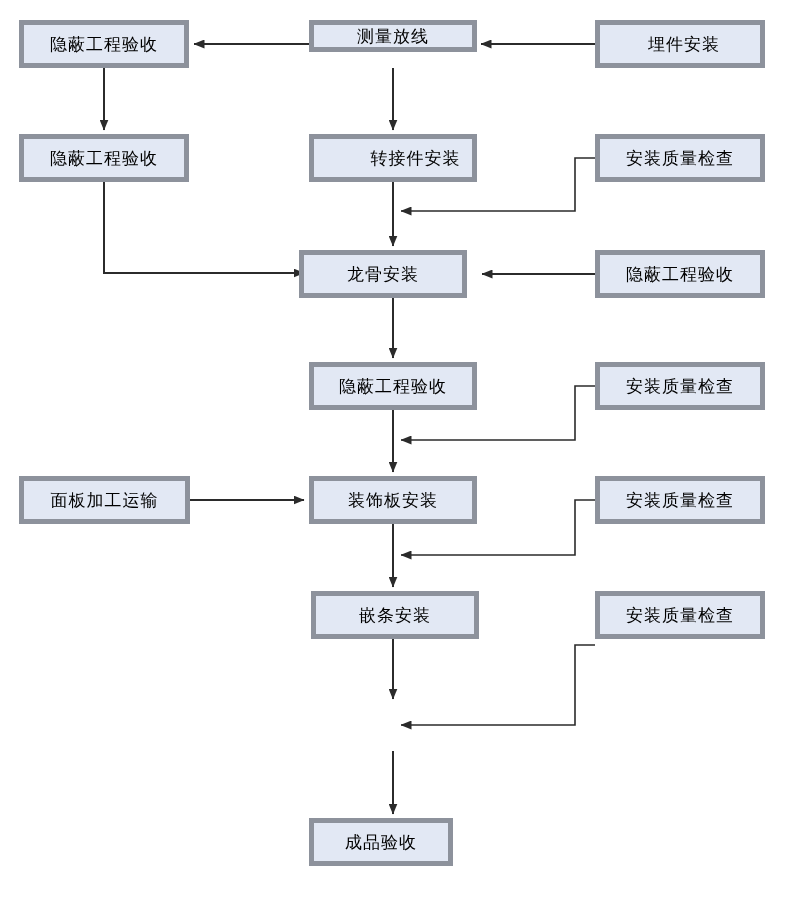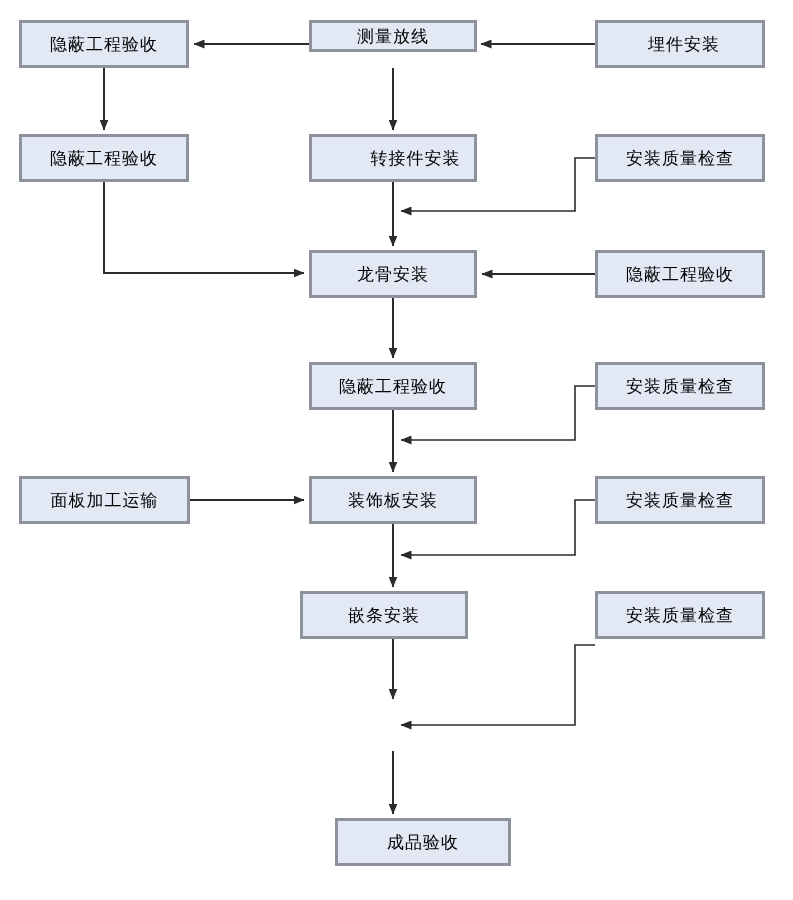--- a/index.html
+++ b/index.html
@@ -23,21 +23,21 @@
     left: 0;
     top: 0;
     width: 793px;
     height: 900px;
     pointer-events: none;
   }
   .node {
     position: absolute;
     box-sizing: border-box;
     background: #e2e8f4;
-    border: 3px solid #b91c1c;
+    border: 5px solid #b91c1c;
     display: flex;
     align-items: center;
     justify-content: center;
     color: #000000;
     font-size: 17px;
     letter-spacing: 1px;
     line-height: 1;
     white-space: nowrap;
     user-select: none;
   }
@@ -108,21 +108,21 @@
   <div class="node" style="left: 19px; top: 134px; width: 170px; height: 48px; background: rgb(226, 232, 244); border-color: rgb(141, 146, 156); color: rgb(0, 0, 0);">
     <span class="node-label">隐蔽工程验收</span>
   </div>
   <div class="node" style="left: 309px; top: 134px; width: 168px; height: 48px; background: rgb(226, 232, 244); border-color: rgb(141, 146, 156); color: rgb(0, 0, 0); padding-left: 45px;">
     <span class="node-label">转接件安装</span>
   </div>
   <div class="node" style="left: 595px; top: 134px; width: 170px; height: 48px; background: rgb(226, 232, 244); border-color: rgb(141, 146, 156); color: rgb(0, 0, 0);">
     <span class="node-label">安装质量检查</span>
   </div>
 
-  <div class="node" style="left: 309px; top: 250px; width: 168px; height: 48px; background: rgb(226, 232, 244); border-color: rgb(141, 146, 156); color: rgb(0, 0, 0);">
+  <div class="node" style="left: 299px; top: 250px; width: 168px; height: 48px; background: rgb(226, 232, 244); border-color: rgb(141, 146, 156); color: rgb(0, 0, 0);">
     <span class="node-label">龙骨安装</span>
   </div>
   <div class="node" style="left: 595px; top: 250px; width: 170px; height: 48px; background: rgb(226, 232, 244); border-color: rgb(141, 146, 156); color: rgb(0, 0, 0);">
     <span class="node-label">隐蔽工程验收</span>
   </div>
 
   <div class="node" style="left: 309px; top: 362px; width: 168px; height: 48px; background: rgb(226, 232, 244); border-color: rgb(141, 146, 156); color: rgb(0, 0, 0);">
     <span class="node-label">隐蔽工程验收</span>
   </div>
   <div class="node" style="left: 595px; top: 362px; width: 170px; height: 48px; background: rgb(226, 232, 244); border-color: rgb(141, 146, 156); color: rgb(0, 0, 0);">
@@ -132,25 +132,25 @@
   <div class="node" style="left: 19px; top: 476px; width: 171px; height: 48px; background: rgb(226, 232, 244); border-color: rgb(141, 146, 156); color: rgb(0, 0, 0);">
     <span class="node-label">面板加工运输</span>
   </div>
   <div class="node" style="left: 309px; top: 476px; width: 168px; height: 48px; background: rgb(226, 232, 244); border-color: rgb(141, 146, 156); color: rgb(0, 0, 0);">
     <span class="node-label">装饰板安装</span>
   </div>
   <div class="node" style="left: 595px; top: 476px; width: 170px; height: 48px; background: rgb(226, 232, 244); border-color: rgb(141, 146, 156); color: rgb(0, 0, 0);">
     <span class="node-label">安装质量检查</span>
   </div>
 
-  <div class="node" style="left: 300px; top: 591px; width: 168px; height: 48px; background: rgb(226, 232, 244); border-color: rgb(141, 146, 156); color: rgb(0, 0, 0);">
+  <div class="node" style="left: 311px; top: 591px; width: 168px; height: 48px; background: rgb(226, 232, 244); border-color: rgb(141, 146, 156); color: rgb(0, 0, 0);">
     <span class="node-label">嵌条安装</span>
   </div>
   <div class="node" style="left: 595px; top: 591px; width: 170px; height: 48px; background: rgb(226, 232, 244); border-color: rgb(141, 146, 156); color: rgb(0, 0, 0);">
     <span class="node-label">安装质量检查</span>
   </div>
 
 
-  <div class="node" style="left: 309px; top: 818px; width: 176px; height: 48px; background: rgb(226, 232, 244); border-color: rgb(141, 146, 156); color: rgb(0, 0, 0); margin-left: 26px;">
+  <div class="node" style="left: 309px; top: 818px; width: 144px; height: 48px; background: rgb(226, 232, 244); border-color: rgb(141, 146, 156); color: rgb(0, 0, 0);">
     <span class="node-label">成品验收</span>
   </div>
 
 </div>
 
 </body></html>

